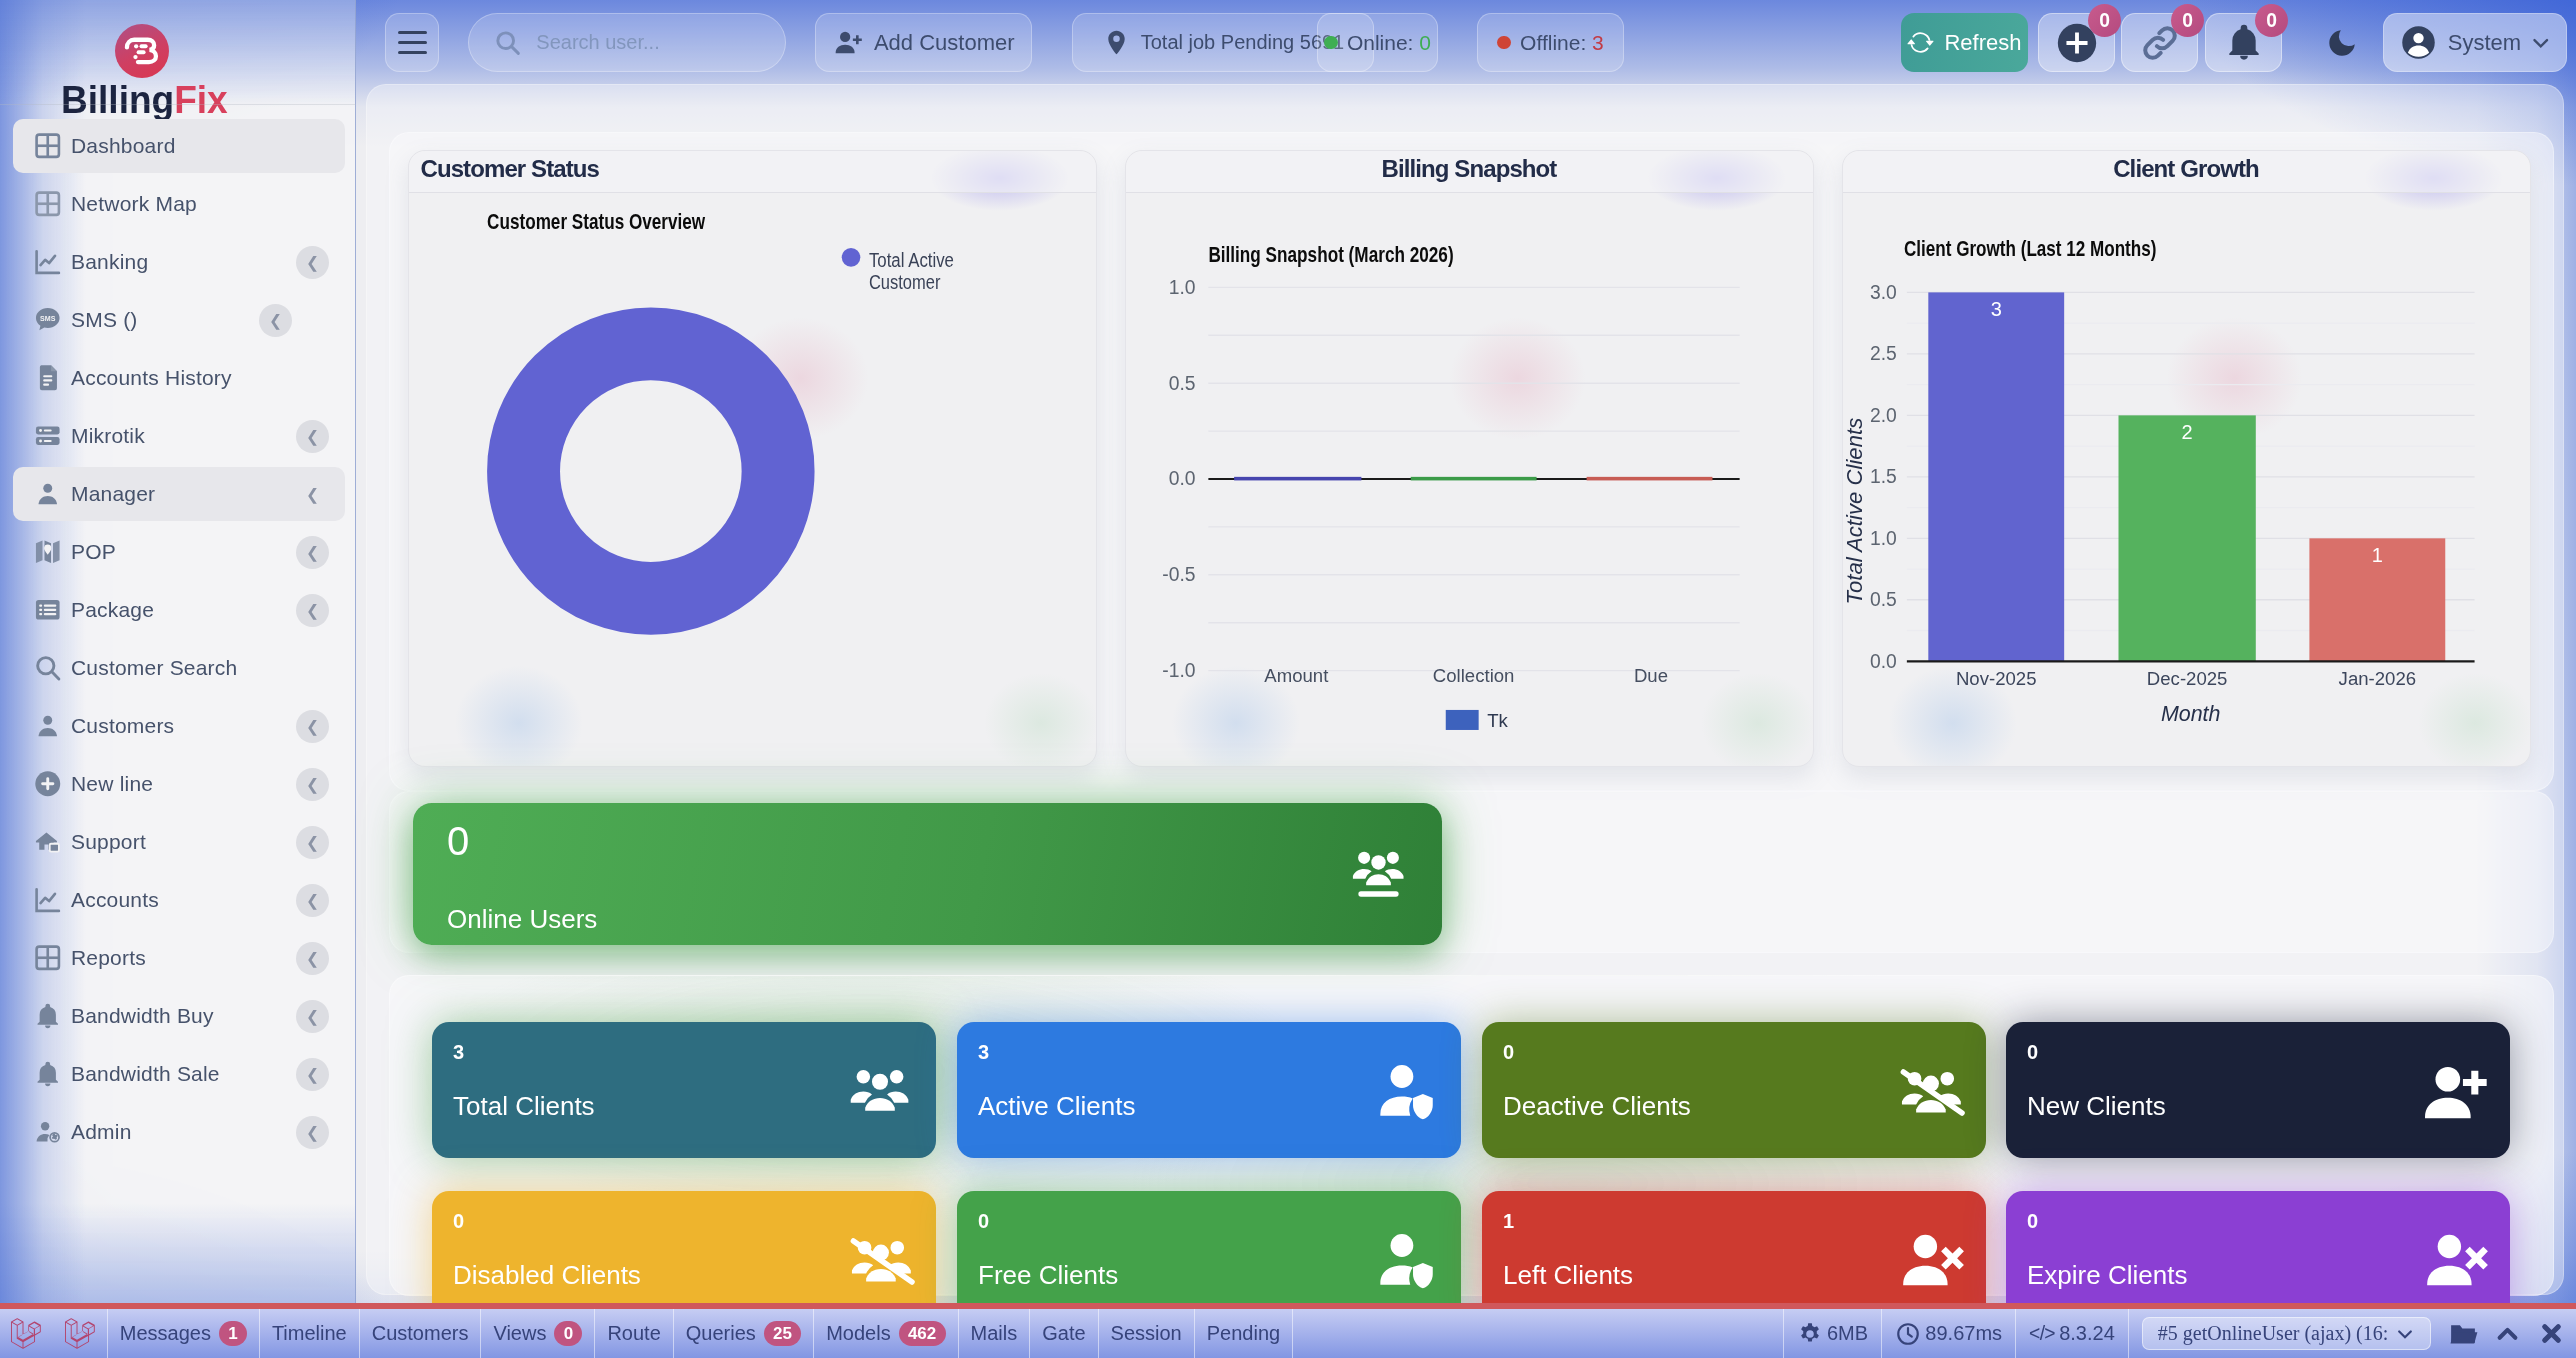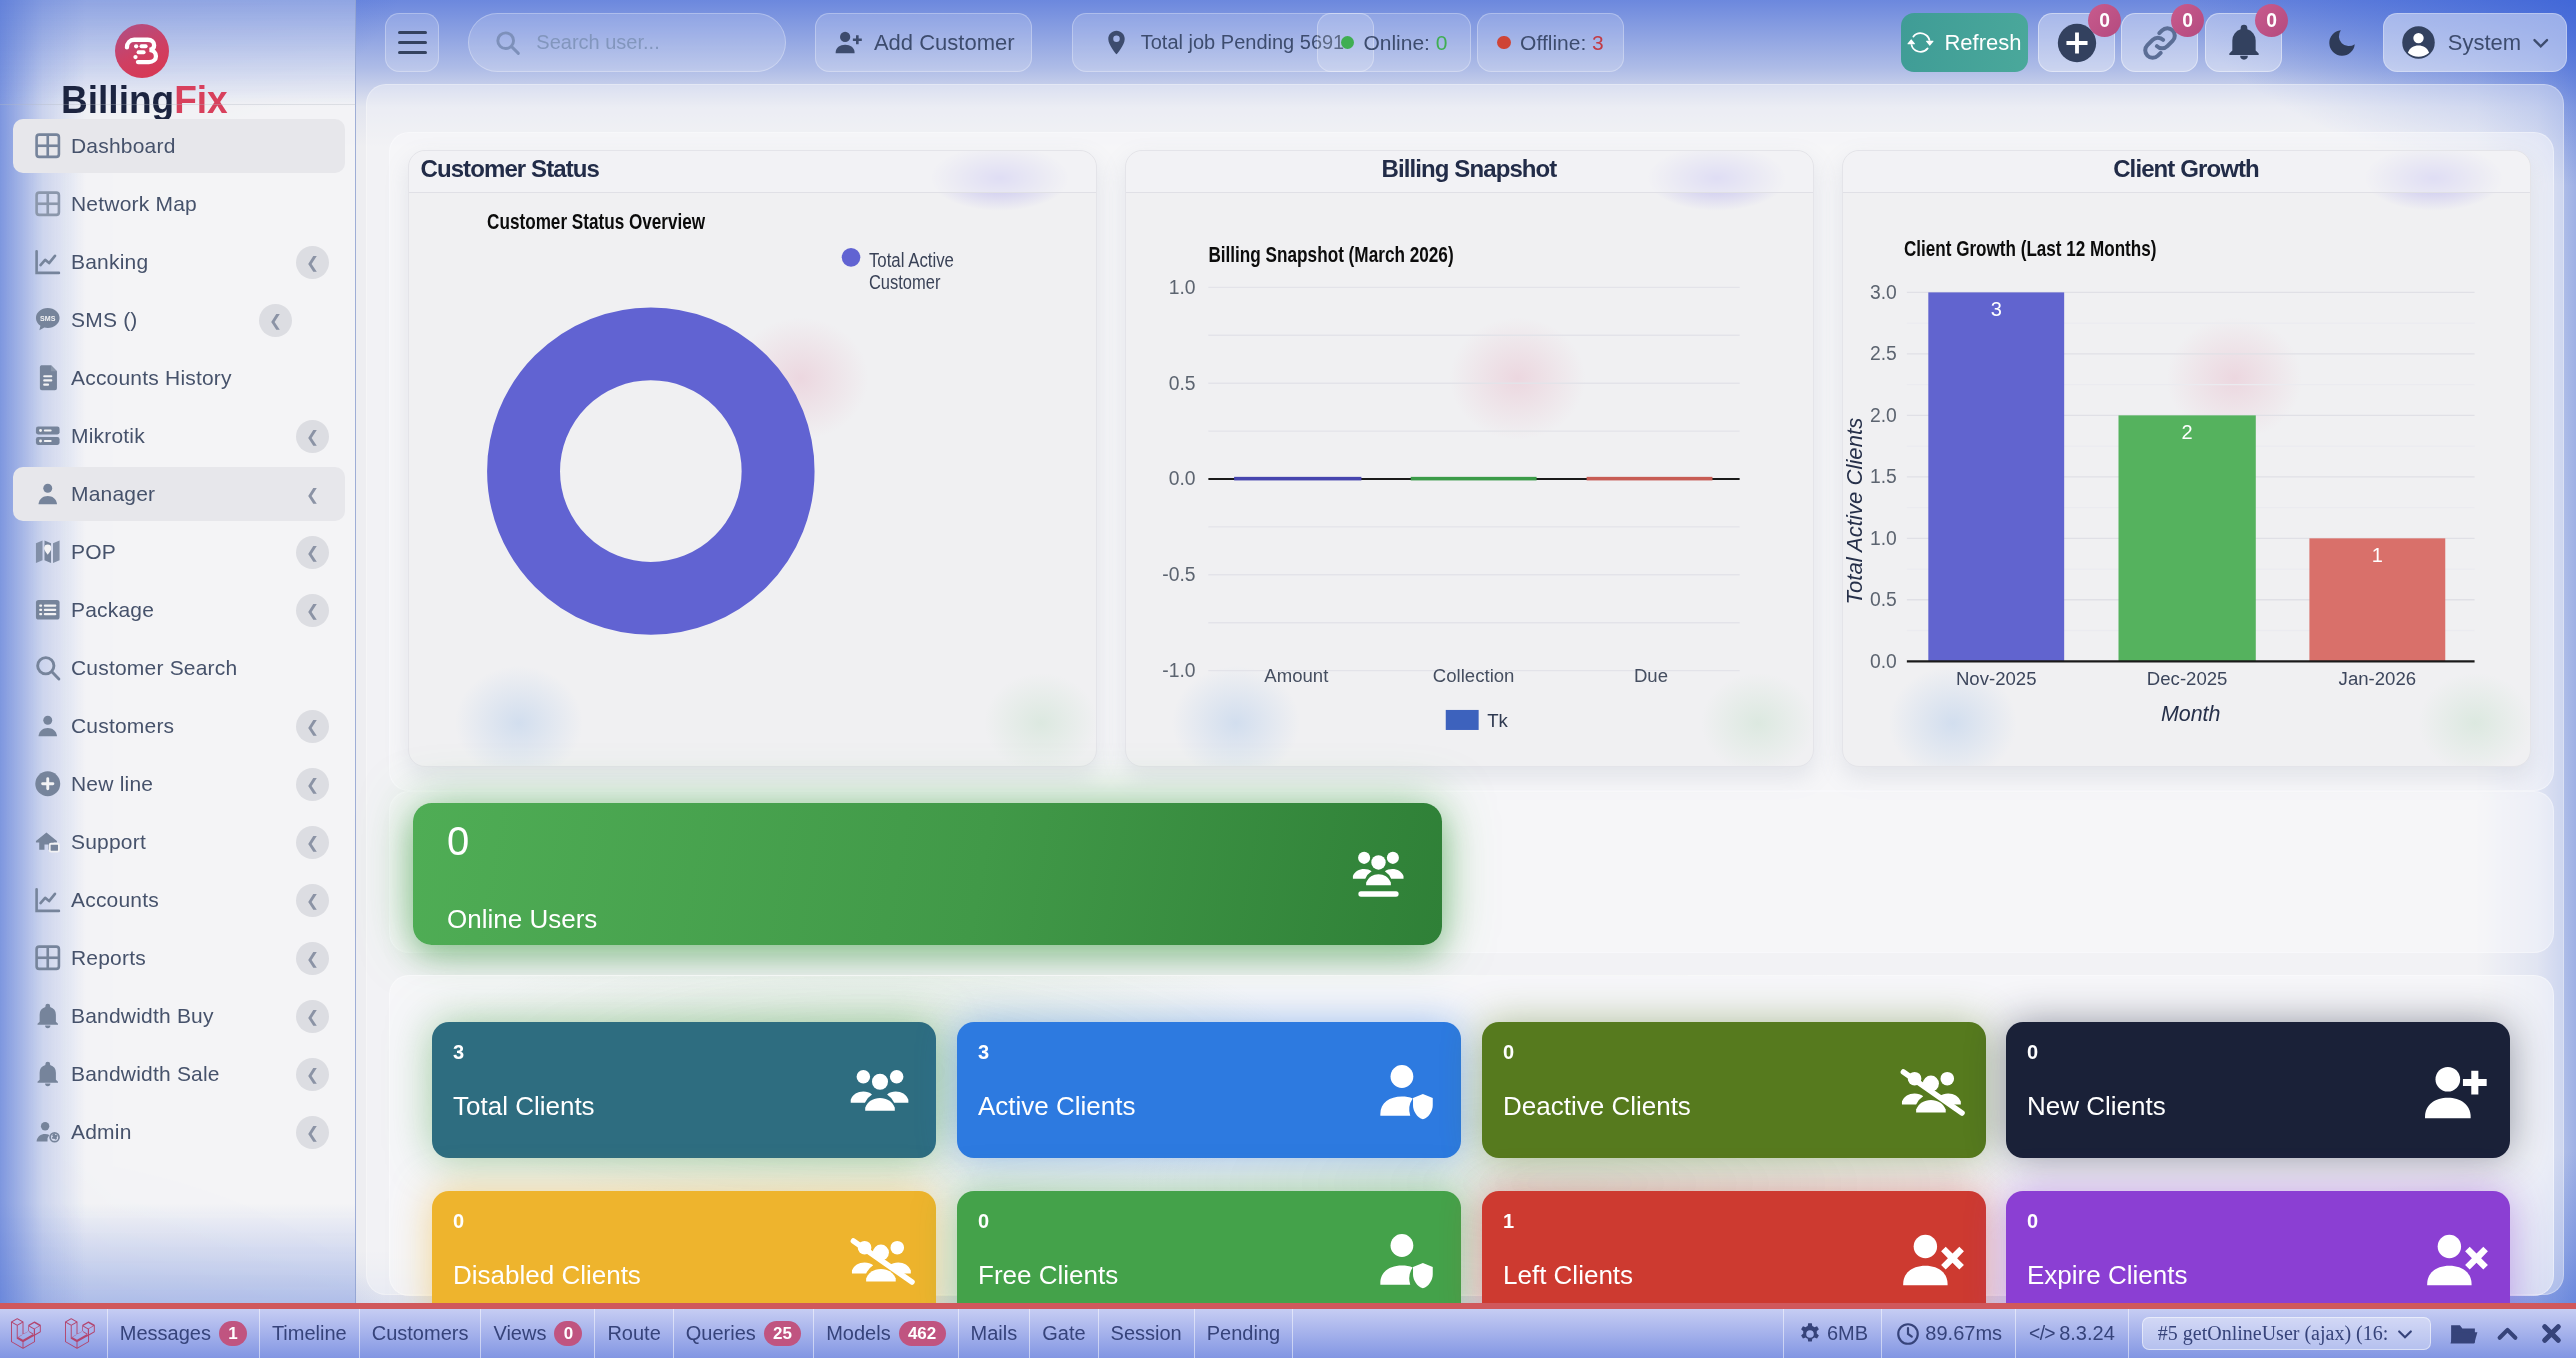--- a/index.html
+++ b/index.html
@@ -53,21 +53,21 @@
 .tpill { position:absolute; top:13px; height:59px; border-radius:14.3px;
   background:rgba(255,255,255,0.17); border:1.4px solid rgba(255,255,255,0.28);
   display:flex; align-items:center; color:#3d4c6e; font-size:22px; font-weight:500; white-space:nowrap; }
 .burger { left:29px; width:54px; justify-content:center; }
 .burger .bars { width:29px; }
 .burger .bars div { height:3.6px; background:#34425f; border-radius:2.1px; margin:6.4px 0; }
 .search { left:112px; width:318px; border-radius:30px; color:#8296bd; font-size:20px; }
 .search svg { margin-left:24px; margin-right:14.3px; }
 .addc { left:459px; width:217px; justify-content:center; }
 .jobp { left:716px; width:302px; justify-content:center; font-size:20px; }
-.onl { left:961px; width:154px; justify-content:center; font-size:21px;}
+.onl { left:961px; width:121px; justify-content:center; font-size:21px;}
 .ofl { left:1121px; width:147px; justify-content:center; font-size:21px;}
 .dot { width:13.6px; height:13.6px; border-radius:50%; display:inline-block; margin-right:9.3px; }
 .gbtn { position:absolute; top:13px; height:59px; border-radius:13px; display:flex; align-items:center; justify-content:center;
   color:#fff; font-size:22px; font-weight:500; white-space:nowrap; }
 .del { left:1272px; width:266px; font-size:20px; background:linear-gradient(95deg,#d24c50 0%, #c84a60 45%, #9d4a88 100%); }
 .rfr { left:1545px; width:127px; background:linear-gradient(100deg,#3f9c96 0%, #4aa89b 100%); }
 .ibtn { position:absolute; top:13px; width:77px; height:59px; border-radius:14.3px;
   background:rgba(255,255,255,0.35); border:1.4px solid rgba(255,255,255,0.4);
   display:flex; align-items:center; justify-content:center; }
 .ib1 { left:1682px; } .ib2 { left:1765px; } .ib3 { left:1849px; }

